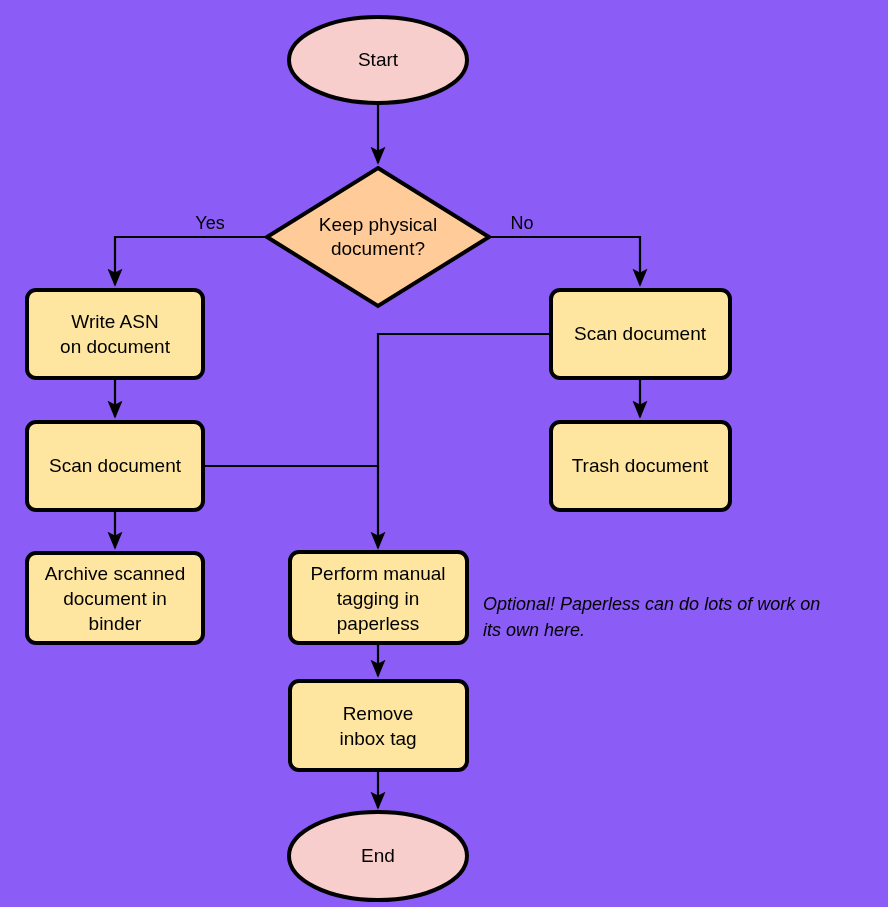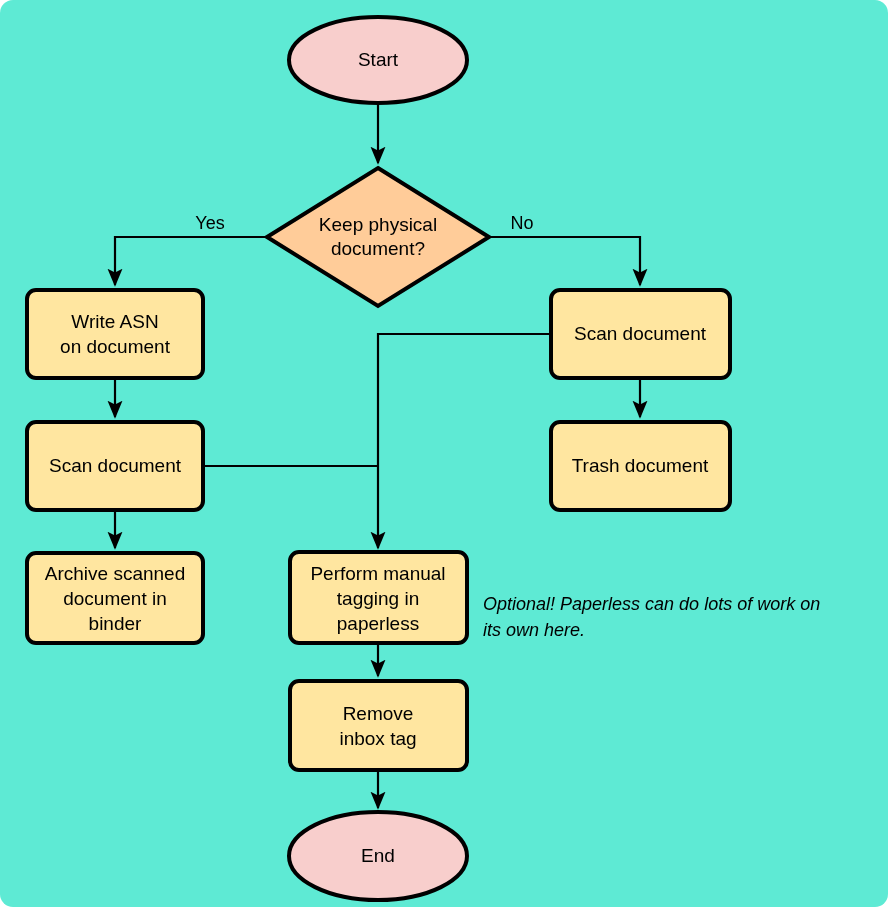--- a/index.html
+++ b/index.html
@@ -10,22 +10,21 @@
   body {
     width: 888px;
     height: 907px;
     font-family: "Liberation Sans", sans-serif;
     overflow: hidden;
   }
   #flowchart-root {
     position: relative;
     width: 888px;
     height: 907px;
-    background: #5eead4;
-    border-radius: 13px;
+    background: #8b5cf6;
   }
   svg.diagram-layer {
     position: absolute;
     top: 0;
     left: 0;
     width: 888px;
     height: 907px;
   }
   .node-label {
     font-family: "Liberation Sans", sans-serif;

